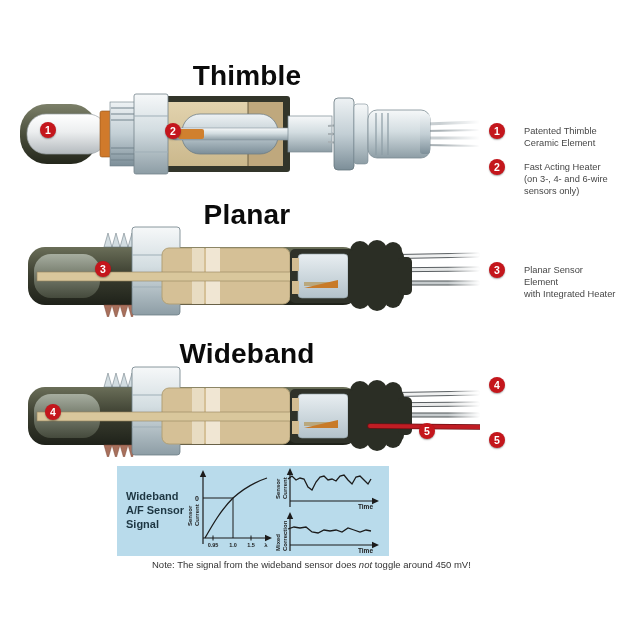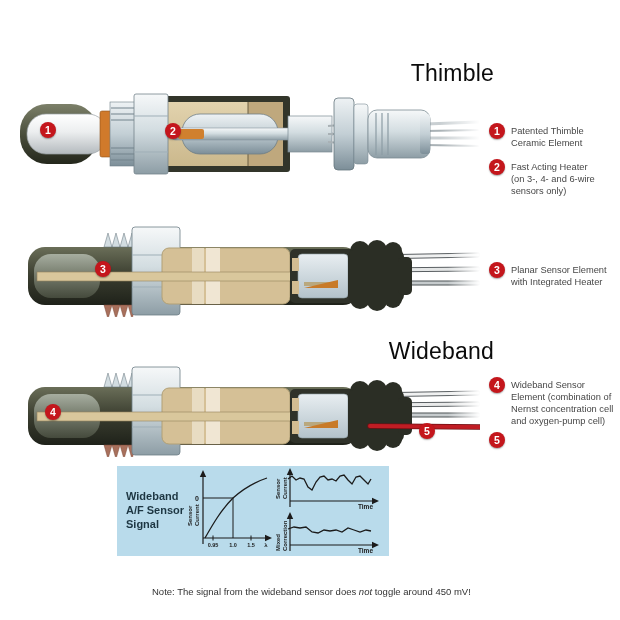--- a/index.html
+++ b/index.html
@@ -1,39 +1,40 @@
 <!DOCTYPE html>
 <html><head>
 <meta charset="utf-8">
 <style>
   html,body{margin:0;padding:0;background:#fff;}
   #canvas{position:relative;width:620px;height:620px;background:#ffffff;
           font-family:"Liberation Sans",sans-serif;overflow:hidden;}
-  .sec-title{position:absolute;left:0;width:494px;text-align:right;
-             font-size:23px;font-weight:normal;color:#0b0b0b;letter-spacing:.2px;}
+  .sec-title{position:absolute;left:0;width:494px;text-align:center;
+             font-size:28px;font-weight:bold;color:#0b0b0b;letter-spacing:.2px;}
   .sensor{position:absolute;left:20px;width:460px;height:92px;}
   .badge{position:absolute;width:16px;height:16px;border-radius:50%;
          background:#c4161c;color:#fff;font-size:10.5px;font-weight:bold;
          text-align:center;line-height:16px;box-shadow:0 1px 1.5px rgba(0,0,0,.35);}
   .legend-item{position:absolute;left:489px;display:flex;gap:6px;align-items:flex-start;width:128px;}
   .legend-item .badge{position:static;flex:0 0 16px;}
-  .legend-text{font-size:9.3px;line-height:12px;color:#474747;white-space:pre-line;padding-top:2px;}
+  .legend-text{font-size:9.3px;line-height:12px;color:#474747;white-space:pre-line;padding-top:2px;margin-left:13px;}
   #panel{position:absolute;left:117px;top:466px;width:272px;height:90px;background:#b9dbeb;}
   #panel-label{position:absolute;left:9px;top:23px;font-size:11px;font-weight:bold;
                color:#1d3642;line-height:14px;white-space:pre-line;}
   .minichart{position:absolute;}
-  #note{position:absolute;left:122px;top:586px;font-size:9.5px;color:#333;padding-left:30px;}
+  #note{position:absolute;left:122px;top:559px;font-size:9.5px;color:#333;padding-left:30px;}
   svg text{font-family:"Liberation Sans",sans-serif;fill:#1b1b1b;}
 </style>
 </head>
 <body>
 
 <div id="canvas">
 
   <div class="sec-title" style="top:60px">Thimble</div>
+  <div class="sec-title" style="top:199px">Planar</div>
   <div class="sec-title" style="top:338px">Wideband</div>
 
   <svg class="sensor" style="top:88px" viewBox="0 0 460 92">
     <defs>
       <linearGradient id="tOlive" x1="0" y1="0" x2="0" y2="1">
           <stop offset="0" stop-color="#7c8069"></stop>
           <stop offset=".5" stop-color="#4b4f3c"></stop>
           <stop offset="1" stop-color="#24271c"></stop>
         </linearGradient>
       <linearGradient id="tWhite" x1="0" y1="0" x2="0" y2="1">
@@ -265,24 +266,20 @@
 (on 3-, 4- and 6-wire
 sensors only)</div>
   </div>
   <div class="legend-item" style="top:262px">
     <div class="badge">3</div>
     <div class="legend-text">Planar Sensor Element
 with Integrated Heater</div>
   </div>
   <div class="legend-item" style="top:377px">
     <div class="badge">4</div>
-    <div class="legend-text">Wideband Sensor
-Element (combination of
-Nernst concentration cell
-and oxygen-pump cell)</div>
   </div>
   <div class="legend-item" style="top:432px">
     <div class="badge">5</div>
   </div>
 
   <div id="panel">
     <div id="panel-label">Wideband
 A/F Sensor
 Signal</div>
 

